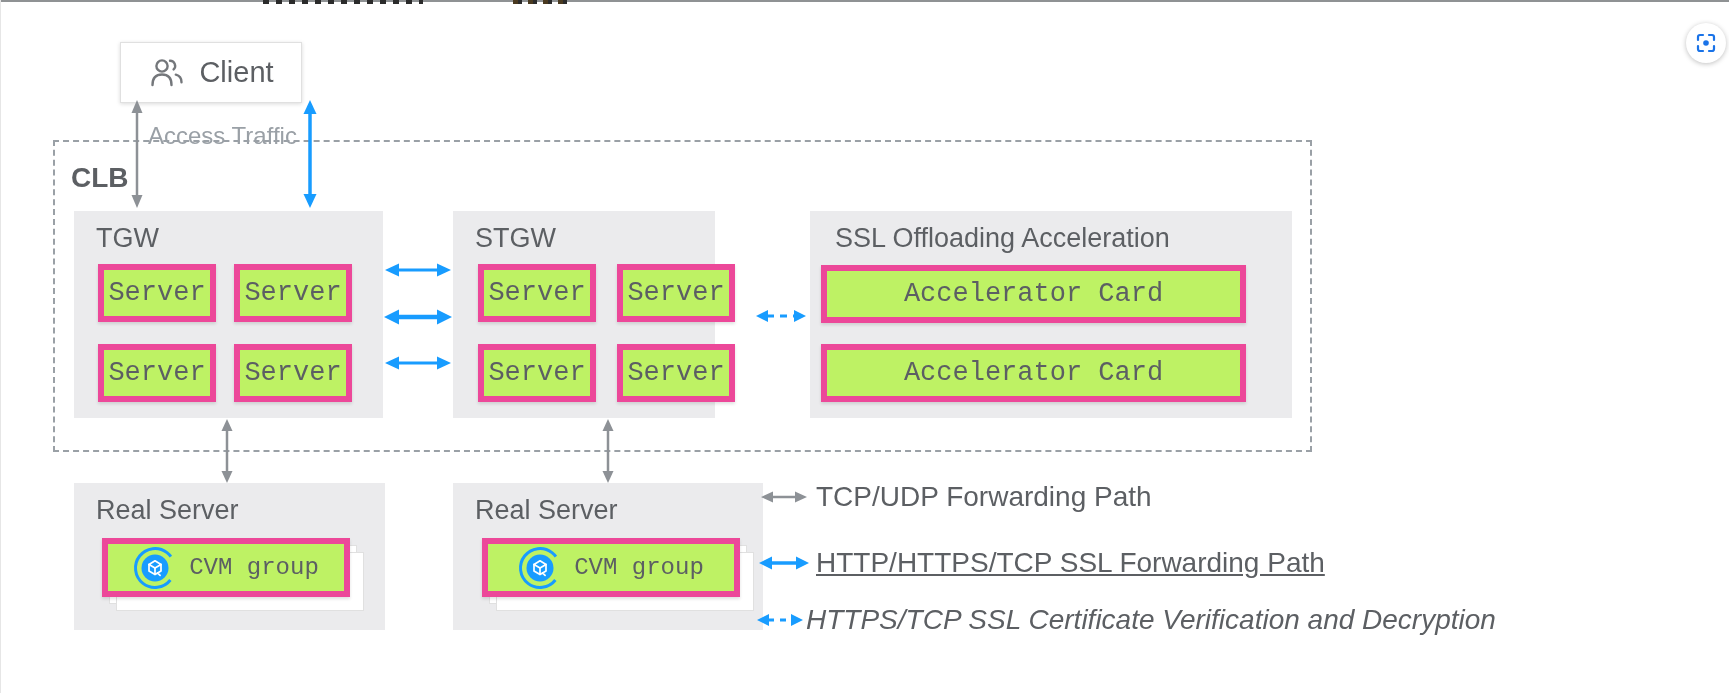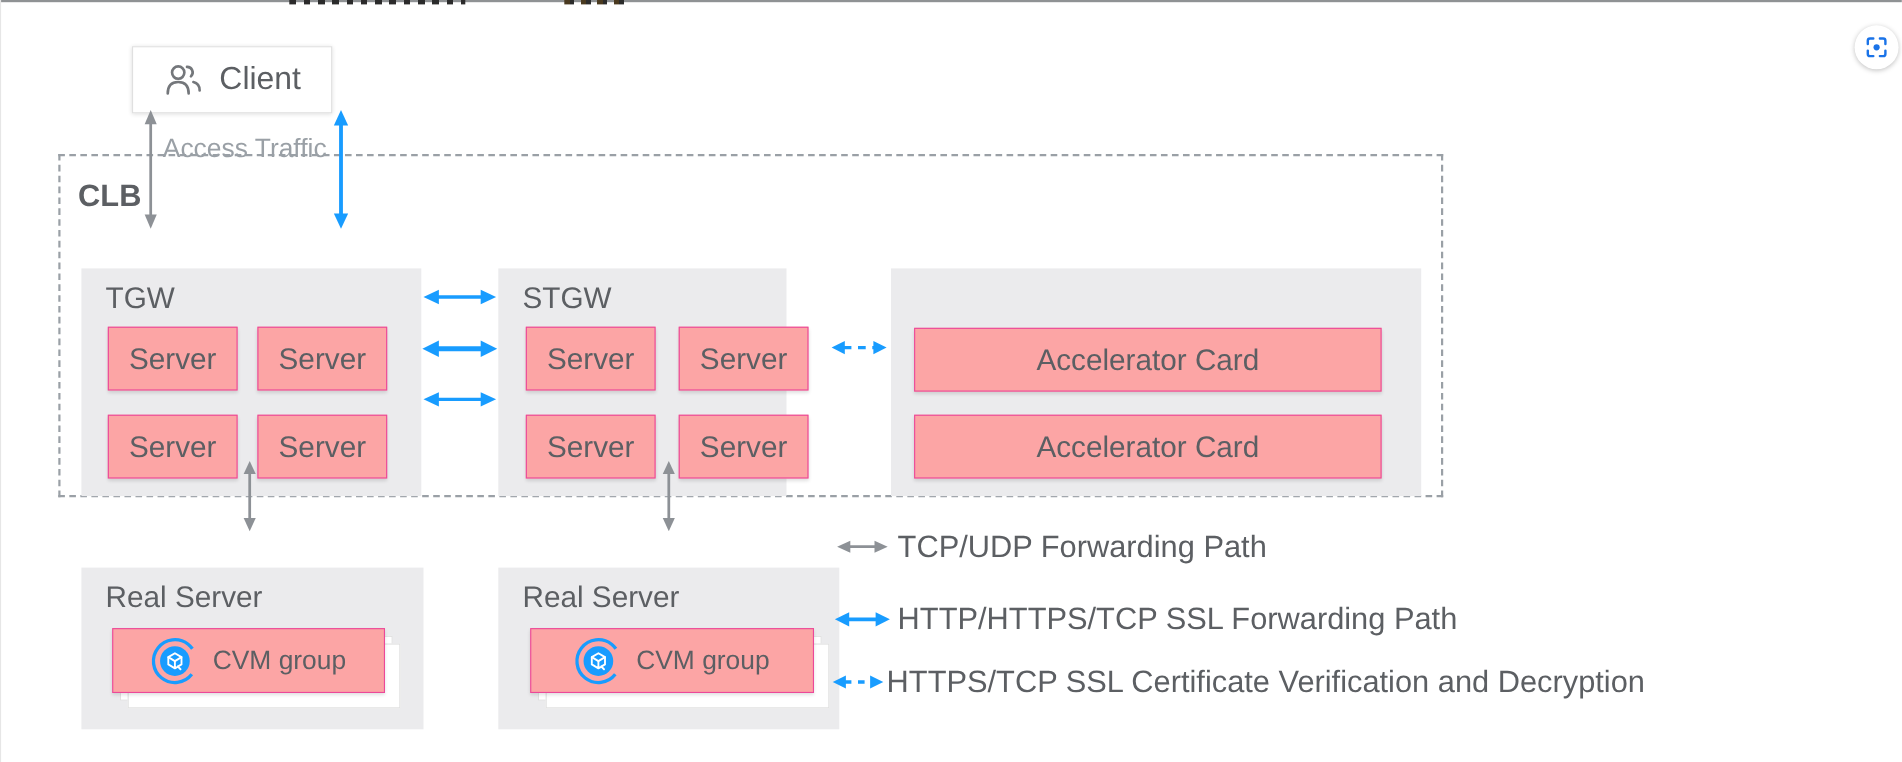--- a/index.html
+++ b/index.html
@@ -29,52 +29,52 @@
     display:flex;align-items:center;justify-content:center;gap:13px;font-size:29px;}
 
   .floating-label{position:absolute;white-space:nowrap;}
   .access-traffic{left:148px;top:122px;font-size:24px;color:var(--muted);}
   .clb-label{left:71px;top:162px;font-size:28px;font-weight:bold;}
 
   
   .clb-region{position:absolute;left:53px;top:140px;width:1259px;height:312px;border:2px dashed #9aa0a6;box-sizing:border-box;}
 
   
-  .group{position:absolute;background:var(--box-bg);margin-top:33px;}
+  .group{position:absolute;background:var(--box-bg);}
   .group .group-title{position:absolute;left:22px;top:12px;font-size:27px;white-space:nowrap;}
   .g-tgw{left:74px;top:211px;width:309px;height:207px;}
   .g-stgw{left:453px;top:211px;width:262px;height:207px;}
   .g-ssl{left:810px;top:211px;width:482px;height:207px;}
   .g-ssl .group-title{left:25px;}
   .g-rs1{left:74px;top:483px;width:311px;height:147px;}
   .g-rs2{left:453px;top:483px;width:310px;height:147px;}
 
-  .white-card{position:absolute;background:#fca5a5;border:1px solid #ec4899;box-sizing:border-box;
+  .white-card{position:absolute;background:#bef264;border:6px solid #ec4899;box-sizing:border-box;
     box-shadow:0 2px 3px rgba(0,0,0,.12);display:flex;align-items:center;justify-content:center;
-    font-size:27px;white-space:nowrap;}
+    font-size:27px;white-space:nowrap;font-family:Liberation Mono, monospace;}
   
   .srv{width:118px;height:58px;}
   .g-tgw .s1{left:24px;top:53px;} .g-tgw .s2{left:160px;top:53px;}
   .g-tgw .s3{left:24px;top:133px;} .g-tgw .s4{left:160px;top:133px;}
   .g-stgw .s1{left:25px;top:53px;} .g-stgw .s2{left:164px;top:53px;}
   .g-stgw .s3{left:25px;top:133px;} .g-stgw .s4{left:164px;top:133px;}
-  .acc-card{left:21px;width:425px;height:58px;}
+  .acc-card{left:11px;width:425px;height:58px;}
   .g-ssl .c1{top:54px;} .g-ssl .c2{top:133px;}
 
   
   .cvm-card{height:59px;font-size:24px;gap:12px;z-index:2;}
   .g-rs1 .cvm-card{left:28px;top:55px;width:248px;}
   .g-rs2 .cvm-card{left:29px;top:55px;width:258px;}
   .stack-layer{position:absolute;background:#fff;border:1px solid #e0e0e0;box-sizing:border-box;height:59px;z-index:1;}
   .g-rs1 .l1{left:35px;top:62px;width:248px;} .g-rs1 .l2{left:42px;top:69px;width:248px;}
   .g-rs2 .l1{left:36px;top:62px;width:258px;} .g-rs2 .l2{left:43px;top:69px;width:258px;}
 
   
   .legend-label{position:absolute;font-size:28px;white-space:nowrap;height:34px;line-height:34px;}
-  .lg1{left:816px;top:480px;} .lg2{left:816px;top:546px;} .lg3{left:806px;top:603px;}
+  .lg1{left:816px;top:480px;} .lg2{left:816px;top:546px;text-decoration:underline;} .lg3{left:806px;top:603px;font-style:italic;}
 
   
   .overlay{position:absolute;left:0;top:0;width:1729px;height:693px;pointer-events:none;}
   .ln-gray{stroke:var(--gray-arrow);fill:none;}
   .hd-gray{fill:var(--gray-arrow);stroke:none;}
   .ln-blue{stroke:var(--blue);fill:none;}
   .hd-blue{fill:var(--blue);stroke:none;}
   .icon-gray{stroke:#74777b;fill:none;stroke-width:2.4;stroke-linecap:round;stroke-linejoin:round;}
   .cap-stroke{stroke:var(--capture-blue);fill:none;stroke-width:2.2;stroke-linecap:round;}
   .cap-dot{fill:var(--capture-blue);}
@@ -124,20 +124,21 @@
 
   <div class="group g-stgw">
     <div class="group-title">STGW</div>
     <div class="white-card srv s1">Server</div>
     <div class="white-card srv s2">Server</div>
     <div class="white-card srv s3">Server</div>
     <div class="white-card srv s4">Server</div>
   </div>
 
   <div class="group g-ssl">
+    <div class="group-title">SSL Offloading Acceleration</div>
     <div class="white-card acc-card c1">Accelerator Card</div>
     <div class="white-card acc-card c2">Accelerator Card</div>
   </div>
 
   <div class="group g-rs1">
     <div class="group-title">Real Server</div>
     <div class="stack-layer l1"></div>
     <div class="stack-layer l2"></div>
     <div class="white-card cvm-card">
       <svg width="44" height="44" viewBox="-22 -22 44 44">

